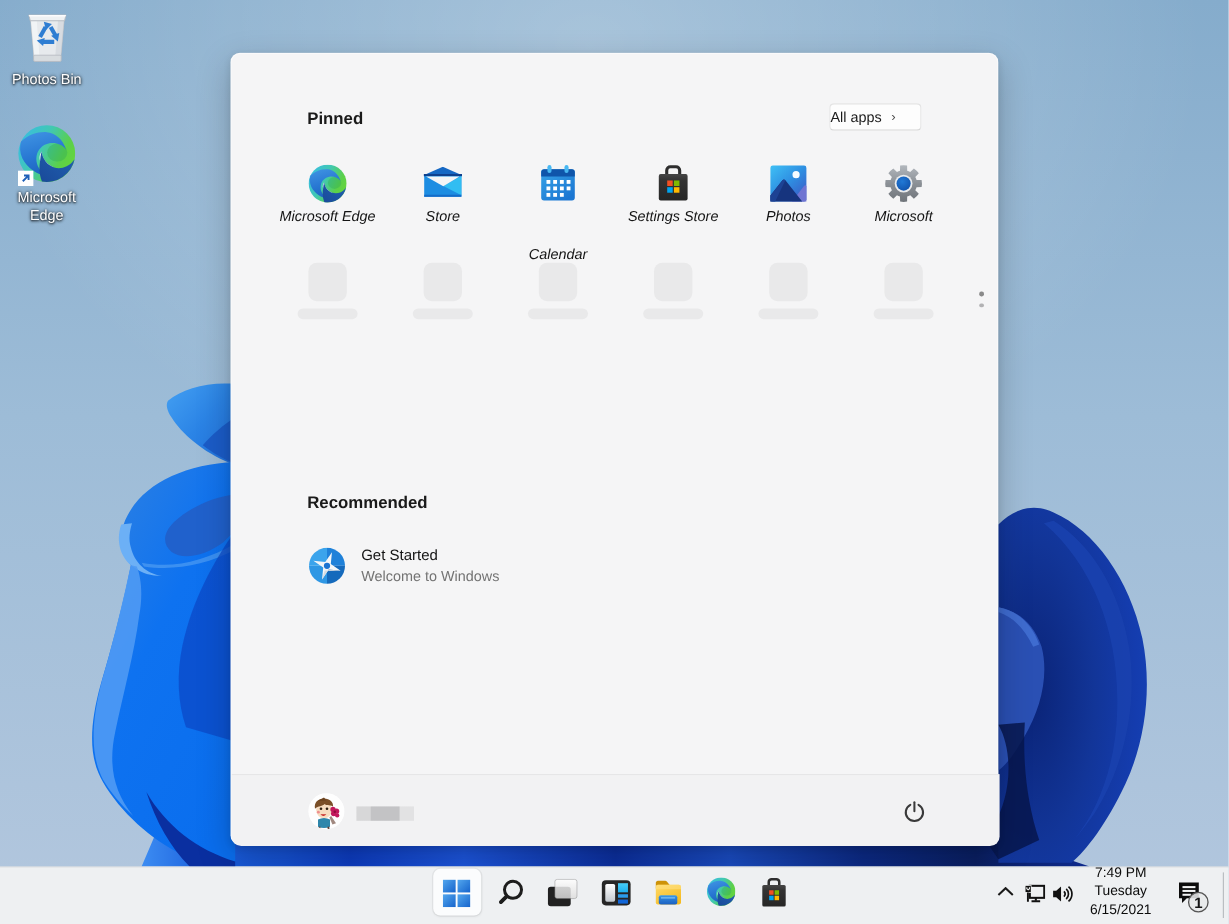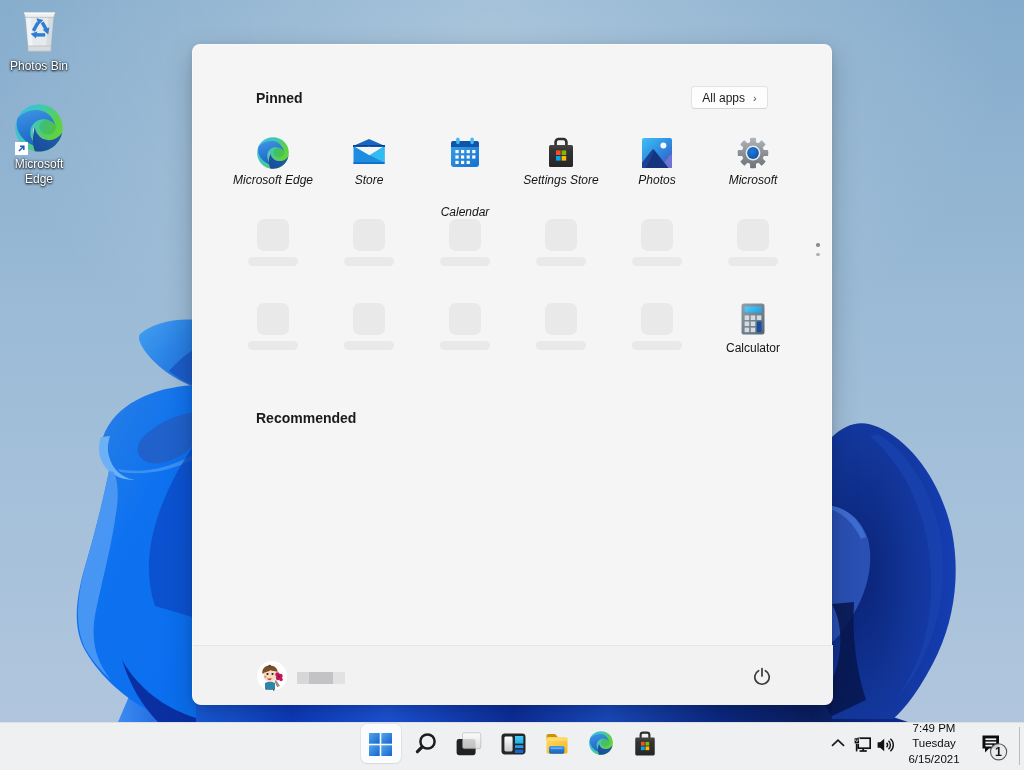--- a/index.html
+++ b/index.html
@@ -15,21 +15,21 @@
   #menu{left:192px;top:44px;width:640px;height:660px;border-radius:8px;
     background:#f5f5f6;box-shadow:0 10px 28px rgba(0,0,0,.22),0 2px 6px rgba(0,0,0,.10);
     border:1px solid rgba(255,255,255,.5);box-sizing:border-box;}
   #menu .sect{font-size:14px;font-weight:bold;color:#1a1a1a;}
   .applabel{font-size:12px;color:#141414;text-align:center;width:96px;}
   .ph-sq{width:32px;height:32px;border-radius:7px;background:#e9e9ea;}
   .ph-bar{width:50px;height:9px;border-radius:4.5px;background:#e9e9ea;}
   #allapps{left:498px;top:41px;width:77px;height:23px;border-radius:4px;
     background:#fdfdfd;border:1px solid #e2e2e2;border-bottom-color:#d5d5d5;
     box-sizing:border-box;font-size:12px;color:#1b1b1b;
-    display:flex;align-items:center;justify-content:center;gap:8px;}
+    display:flex;align-items:center;justify-content:flex-start;gap:8px;}
   #userbar{left:0;top:600px;width:640px;height:59px;border-top:1px solid #e6e6e7;
     background:#f2f2f3;border-radius:0 0 8px 8px;}
   
   #taskbar{left:0;top:722px;width:1024px;height:48px;background:#eef0f2;
     border-top:1px solid rgba(0,0,0,.07);box-sizing:border-box;}
   #tray{color:#111;}
   #clock{left:905px;top:721px;width:58px;text-align:center;font-size:11.5px;line-height:15.4px;color:#0b0b0b;}
 </style>
 </head>
 <body>
@@ -313,39 +313,30 @@
     <div class="abs ph-sq" style="left:224px;top:0;"></div>
       <div class="abs ph-bar" style="left:215px;top:37.5px;"></div>
     <div class="abs ph-sq" style="left:320px;top:0;"></div>
       <div class="abs ph-bar" style="left:311px;top:37.5px;"></div>
     <div class="abs ph-sq" style="left:416px;top:0;"></div>
       <div class="abs ph-bar" style="left:407px;top:37.5px;"></div>
     <div class="abs ph-sq" style="left:512px;top:0;"></div>
       <div class="abs ph-bar" style="left:503px;top:37.5px;"></div>
   </div>
 
-  <div class="abs" style="left:32px;top:258px;width:576px;height:64px;">
-    <div class="abs ph-sq" style="left:32px;top:0;"></div>
-      <div class="abs ph-bar" style="left:23px;top:37.5px;"></div>
-    <div class="abs ph-sq" style="left:128px;top:0;"></div>
-      <div class="abs ph-bar" style="left:119px;top:37.5px;"></div>
-    <div class="abs ph-sq" style="left:224px;top:0;"></div>
-      <div class="abs ph-bar" style="left:215px;top:37.5px;"></div>
-    <div class="abs ph-sq" style="left:320px;top:0;"></div>
-      <div class="abs ph-bar" style="left:311px;top:37.5px;"></div>
-    <div class="abs ph-sq" style="left:416px;top:0;"></div>
-      <div class="abs ph-bar" style="left:407px;top:37.5px;"></div>
-    <div class="abs" style="left:516px;top:0;width:24px;height:32px;" id="ic-calc"><svg width="24" height="32">
-          <use href="#sym-calc"></use>
-        </svg></div>
-    <div class="abs applabel" style="left:480px;top:38px;">Calculator</div>
-  </div>
   <div class="abs" style="left:623px;top:198px;width:3.5px;height:3.5px;border-radius:50%;background:#8a8a8a;"></div>
   <div class="abs" style="left:623px;top:207.5px;width:3.5px;height:3.5px;border-radius:50%;background:#b2b2b4;"></div>
   <div class="abs sect" style="left:63px;top:365px;">Recommended</div>
+  <div class="abs" id="recitem" style="left:64px;top:410px;width:300px;height:34px;">
+    <svg class="abs" style="left:0;top:1px;" width="31" height="31">
+        <use href="#sym-gs"></use>
+      </svg>
+    <div class="abs" style="left:44px;top:1px;font-size:12.5px;color:#141414;">Get Started</div>
+    <div class="abs" style="left:44px;top:17.5px;font-size:12px;color:#737373;">Welcome to Windows</div>
+  </div>
   <div class="abs" id="userbar">
     <div class="abs" id="avatar" style="left:64px;top:15px;width:30px;height:30px;border-radius:50%;background:#fdfdfd;overflow:hidden;">
       <svg width="30" height="30" viewBox="0 0 30 30">
         <circle cx="15" cy="15" r="15" fill="#fefefe"></circle>
         <ellipse cx="13" cy="14" rx="6.5" ry="7" fill="#f6dcc0"></ellipse>
         <path d="M5.5,13 C4.5,8 8,4.5 13,4.5 C18,4.5 21,8 20.5,11 C17,9.5 15,10.5 13.5,9 C12,11 8,10.5 5.5,13 Z" fill="#7a4f28"></path>
         <path d="M8,6.5 L13,3.5 L15,6 Z" fill="#6b431f"></path>
         <circle cx="10.5" cy="13" r="1.1" fill="#2c1f12"></circle>
         <circle cx="15.5" cy="13" r="1.1" fill="#2c1f12"></circle>
         <path d="M10,17.5 Q12.5,20.5 15,17.5 Z" fill="#c62828"></path>

